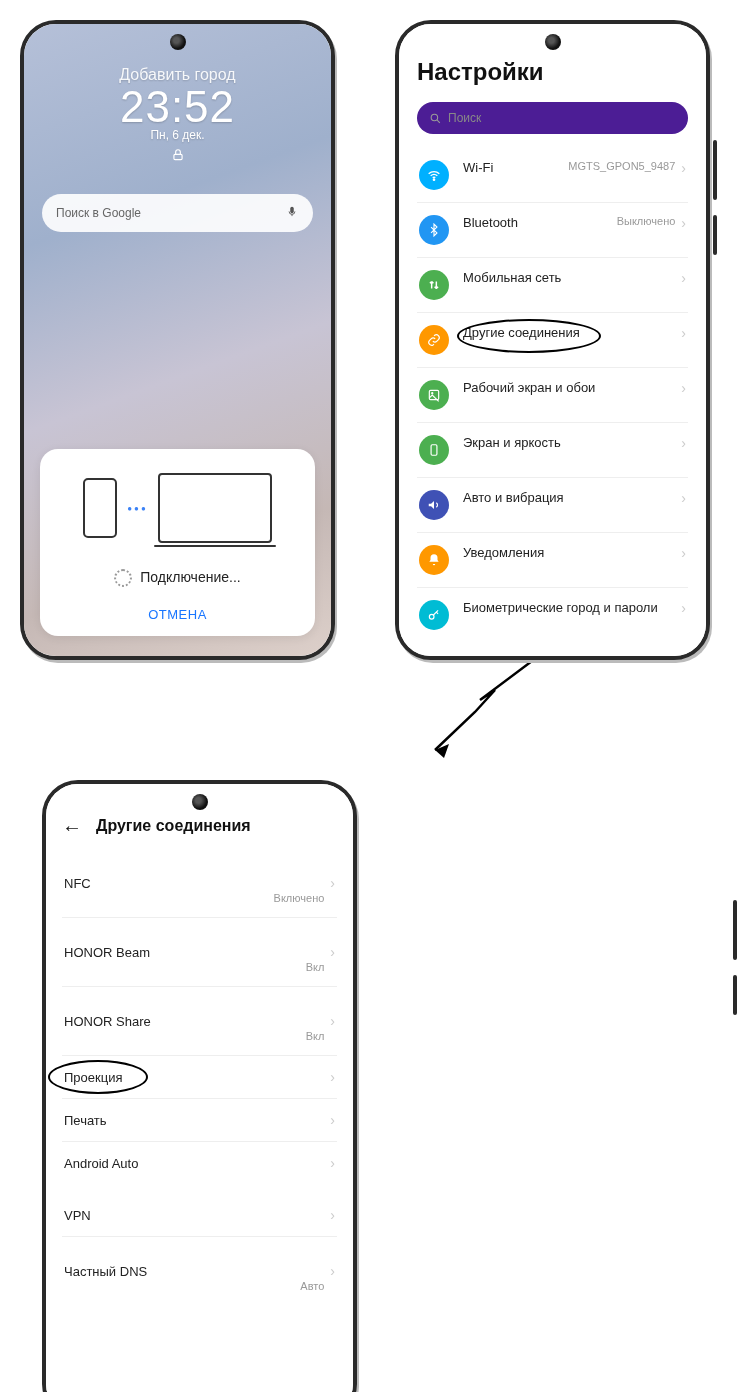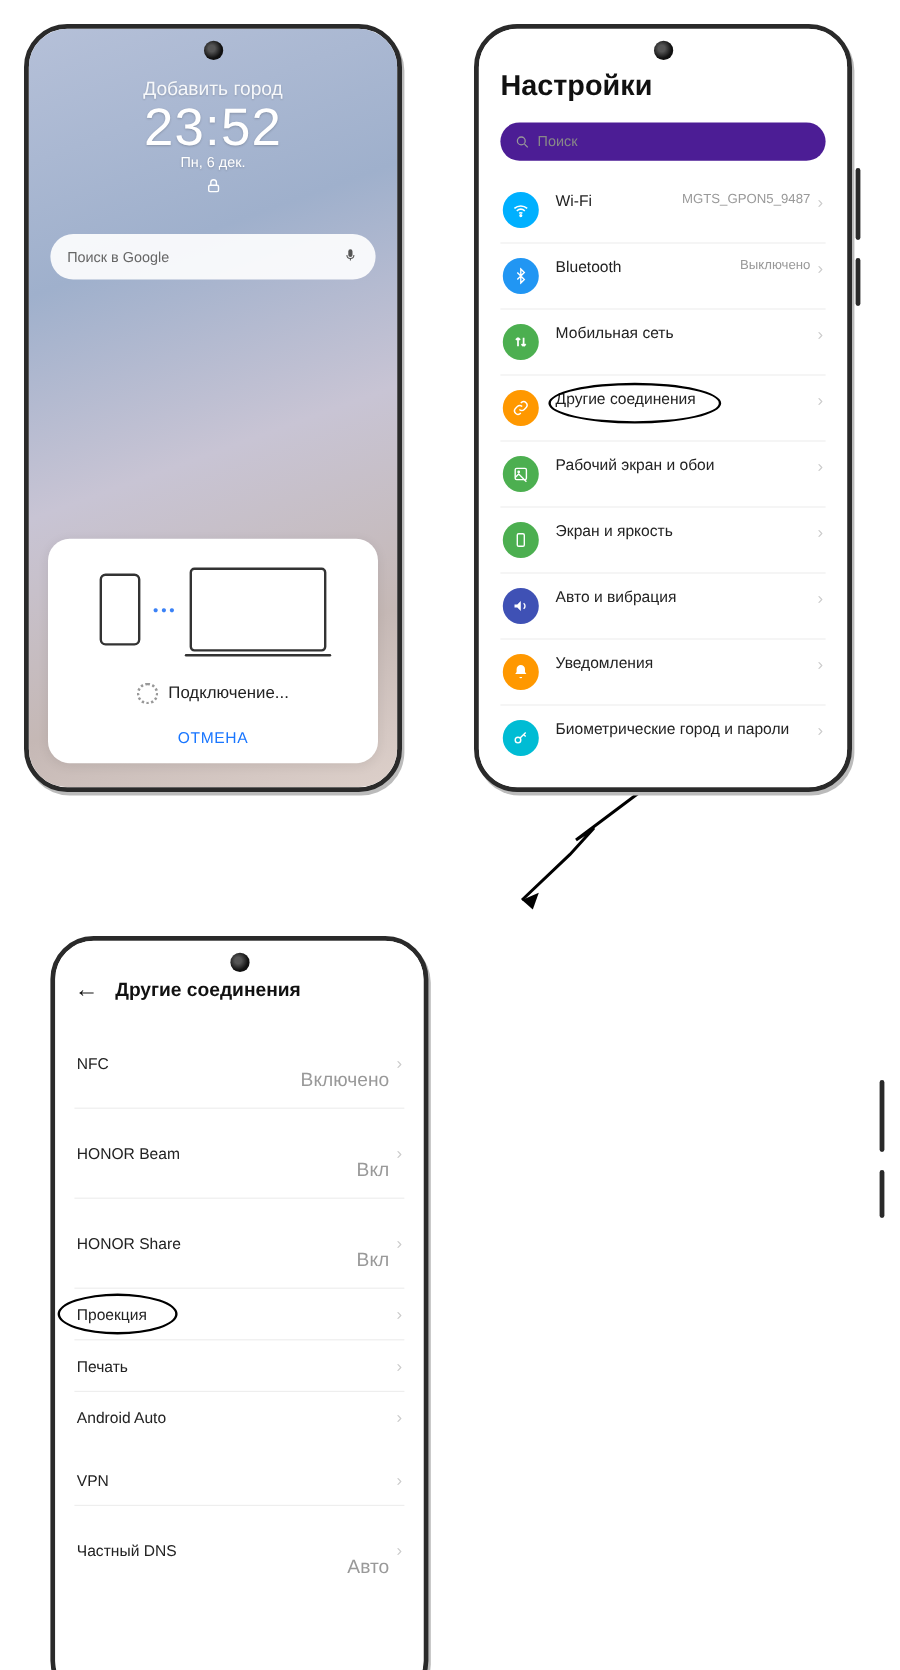--- a/index.html
+++ b/index.html
@@ -131,21 +131,21 @@
   
   .p3-screen { position: absolute; inset: 0; background: #fff; padding: 30px 16px 0; box-sizing:border-box; }
   .p3-header { display: flex; align-items: center; gap: 14px; font-size: 16px; font-weight: 600; margin-bottom: 12px; color:#111; }
   .p3-back { font-size: 20px; font-weight: 400; }
   .p3-item {
     display: flex; align-items: center; padding: 13px 2px;
     border-bottom: 1px solid #eee; font-size: 13px; color: #222;
   }
   .p3-group-gap { height: 10px;}
   .p3-label { flex:1; }
-  .p3-value { color: #999; font-size: 16px; margin-right: 6px; margin-top: 30px; }
+  .p3-value { color: #999; font-size: 11px; margin-right: 6px; margin-top: 30px; }
 
   
   .arrow-svg { display:block; margin: -10px 0 10px 320px; }
 
   
   .ic-wifi { background:#00b0ff; }
   .ic-bt { background:#2196f3; }
   .ic-mob { background:#4caf50; }
   .ic-conn { background:#ff9800; }
   .ic-home { background:#4caf50; }

